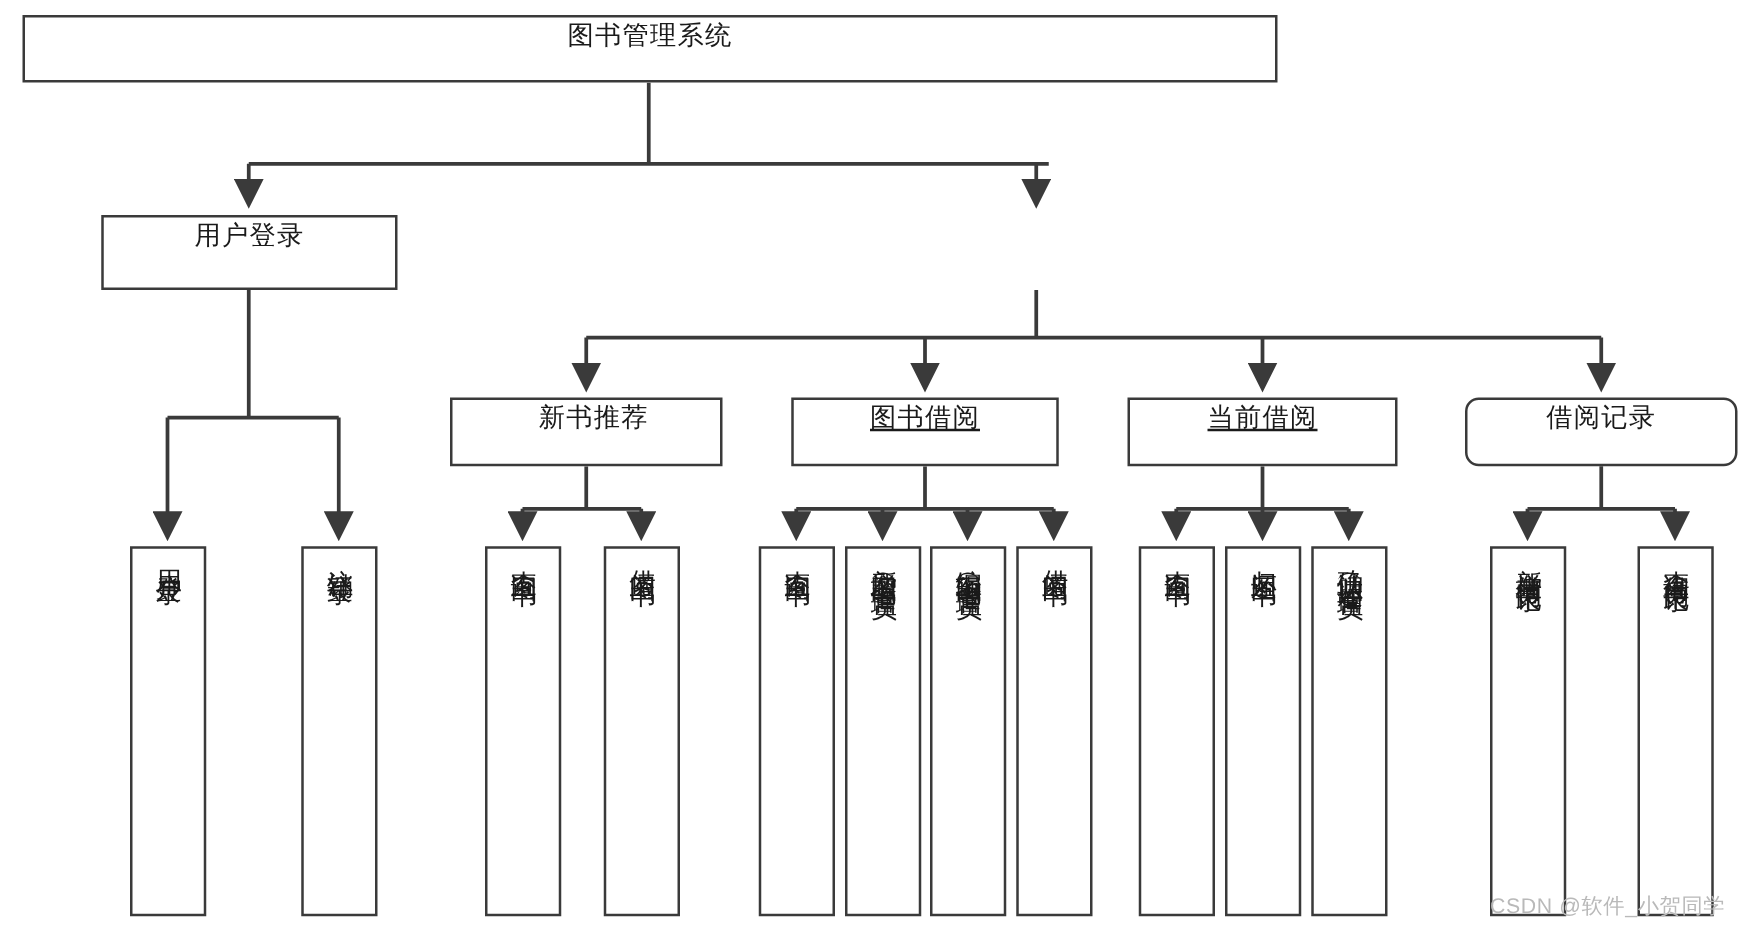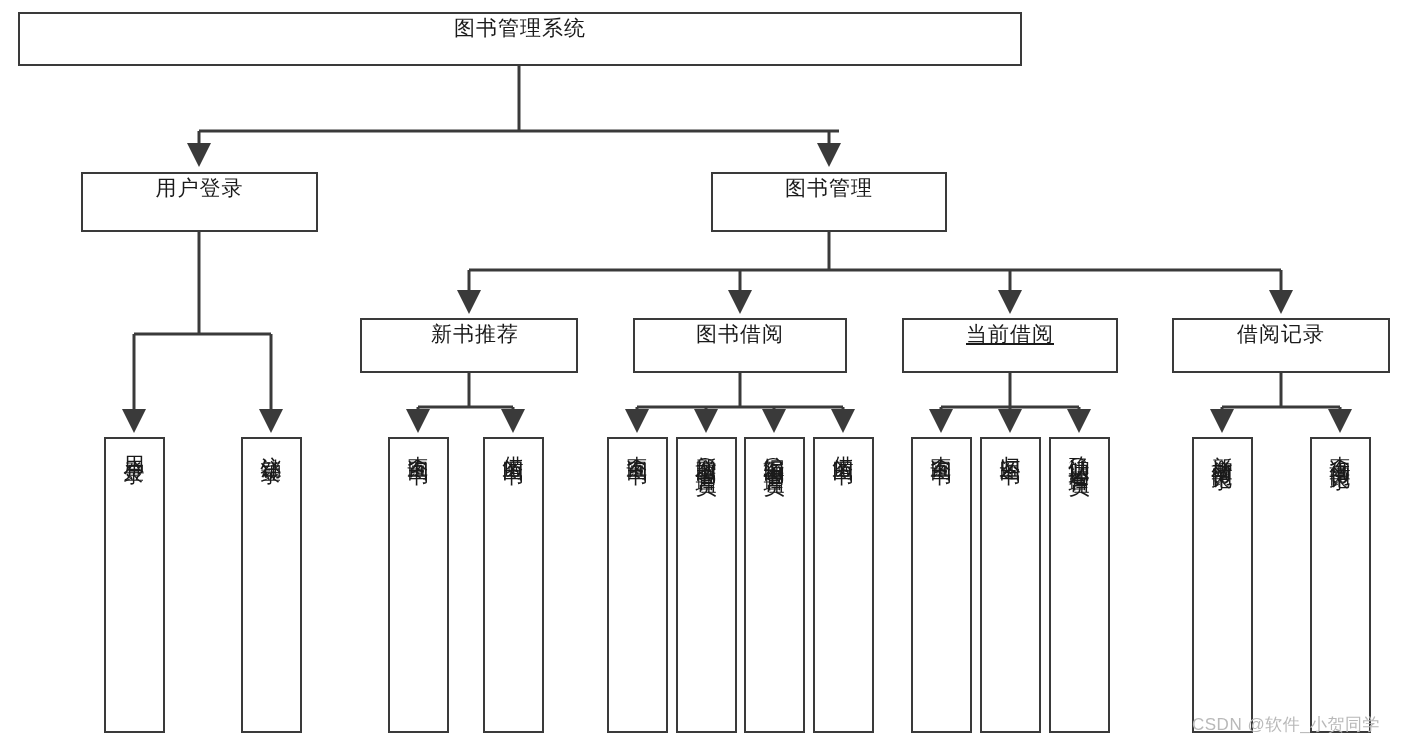--- a/index.html
+++ b/index.html
@@ -120,34 +120,31 @@
     </g>
   </svg>
 
   <div class="node node-h" style="left:18px; top:12px; width:1004px; height:54px;">
     <span>图书管理系统</span>
   </div>
 
   <div class="node node-h" style="left:81px; top:172px; width:237px; height:60px;">
     <span>用户登录</span>
   </div>
-  <div class="node node-h" style="left:711px; top:172px; width:236px; height:60px;">
-    <span>图书管理</span>
-  </div>
 
   <div class="node node-h" style="left:360px; top:318px; width:218px; height:55px;padding-left:12px;">
     <span>新书推荐</span>
   </div>
-  <div class="node node-h" style="left:633px; top:318px; width:214px; height:55px;">
+  <div class="node node-h" style="left:633px; top:318px; width:214px; height:55px;text-decoration:underline;">
     <span>图书借阅</span>
   </div>
   <div class="node node-h" style="left:902px; top:318px; width:216px; height:55px;text-decoration:underline;">
     <span>当前借阅</span>
   </div>
-  <div class="node node-h" style="left:1172px; top:318px; width:218px; height:55px;">
+  <div class="node node-h" style="left:1172px; top:318px; width:218px; height:55px;border-radius:11px;">
     <span>借阅记录</span>
   </div>
 
   <div class="node node-v" style="left:104px; top:437px; width:61px; height:296px;">
     <span class="vtext">用户登录</span>
   </div>
   <div class="node node-v" style="left:241px; top:437px; width:61px; height:296px;">
     <span class="vtext">注销登录</span>
   </div>
 

